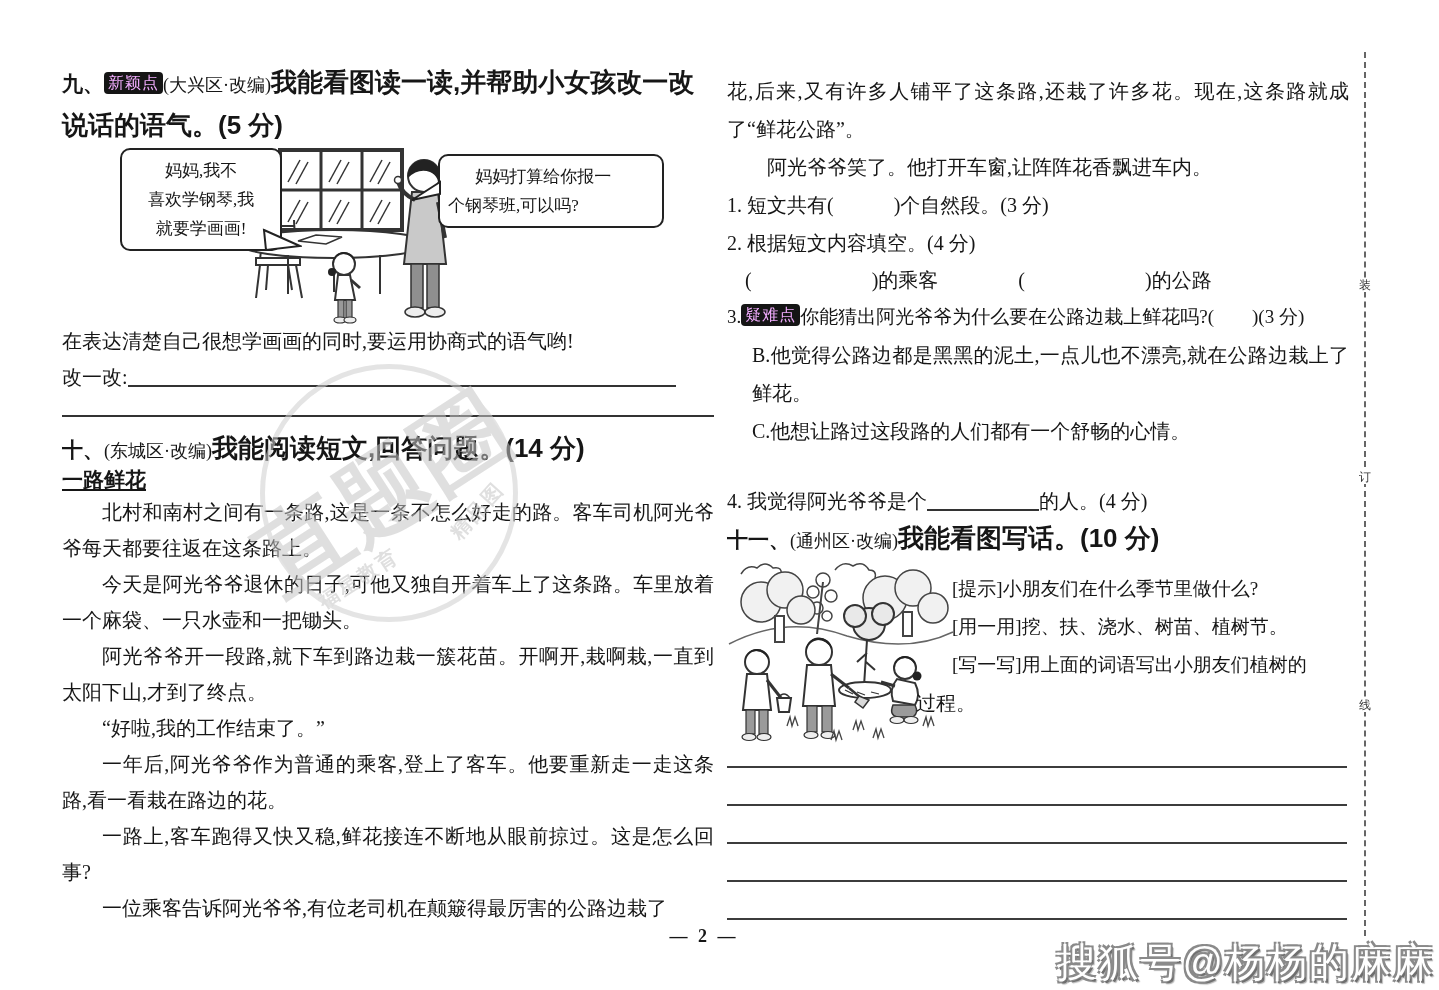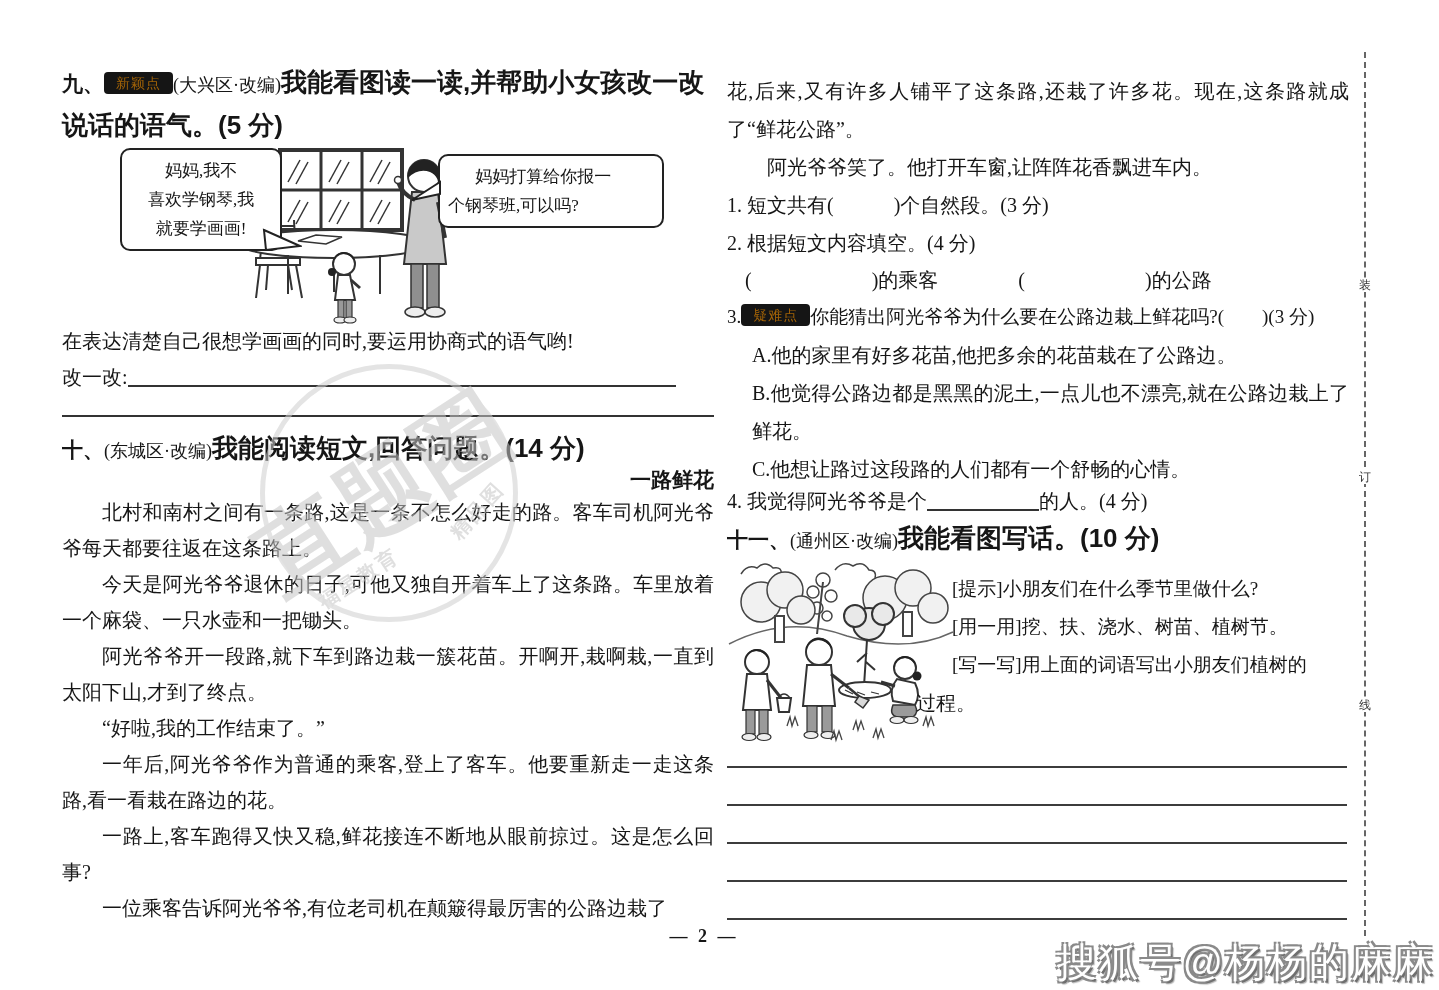--- a/index.html
+++ b/index.html
@@ -4,22 +4,22 @@
 <style>
   html,body{margin:0;padding:0;background:#ffffff;}
   #paper{position:relative;width:1439px;height:990px;background:#fff;overflow:hidden;
          font-family:"Liberation Serif",serif;color:#161616;}
   .abs{position:absolute;}
   
   .qhead{font-size:20px;line-height:40px;}
   .qnum{font-weight:bold;font-size:21px;}
   .qsrc{font-size:18px;}
   .qtitle{font-weight:bold;font-family:"Liberation Sans",sans-serif;font-size:26px;}
-  .badge{display:inline-block;background:#151515;color:#a16207;font-size:14px;line-height:20px;
-         padding:1px 12px;border-radius:4px;font-family:"Liberation Sans",sans-serif;
+  .badge{display:inline-block;background:#151515;color:#f0abfc;font-size:16px;line-height:20px;
+         padding:1px 4px;border-radius:4px;font-family:"Liberation Sans",sans-serif;
          vertical-align:3px;letter-spacing:1px;}
   
   .para{margin:0;text-indent:2em;font-size:20px;line-height:36px;text-align:justify;}
   .para38{margin:0;text-indent:2em;font-size:20px;line-height:38px;text-align:justify;}
   .noindent{text-indent:0;}
   .row{position:absolute;font-size:20px;line-height:38px;white-space:nowrap;}
   .opt{font-size:20px;line-height:38px;text-align:justify;}
   
   .answer-line{border-bottom:2px solid #333;}
   .blank{display:inline-block;border-bottom:2px solid #333;height:22px;vertical-align:-3px;}
@@ -155,21 +155,21 @@
 
   <div class="row" style="top:358px;left:62px;">
     <span>改一改:</span><span class="blank" style="width:548px;"></span>
   </div>
   <div class="abs answer-line" style="top:415px;left:62px;width:652px;height:0;"></div>
 
   <div class="abs qhead" style="top:428px;left:62px;width:652px;">
     <span class="qnum">十、</span><span class="qsrc">(东城区·改编)</span><span class="qtitle">我能阅读短文,回答问题。</span><span class="qtitle">(14 分)</span>
   </div>
 
-  <div class="abs qtitle" style="top:466px;left:62px;width:652px;text-align:right;font-size:21px;">一路鲜花</div>
+  <div class="abs qtitle" style="top:466px;left:62px;width:652px;text-align:left;font-size:21px;text-decoration:underline;">一路鲜花</div>
 
   <div class="abs" style="top:494px;left:62px;width:652px;">
     <p class="para">北村和南村之间有一条路,这是一条不怎么好走的路。客车司机阿光爷爷每天都要往返在这条路上。</p>
     <p class="para">今天是阿光爷爷退休的日子,可他又独自开着车上了这条路。车里放着一个麻袋、一只水壶和一把锄头。</p>
     <p class="para">阿光爷爷开一段路,就下车到路边栽一簇花苗。开啊开,栽啊栽,一直到太阳下山,才到了终点。</p>
     <p class="para">“好啦,我的工作结束了。”</p>
     <p class="para">一年后,阿光爷爷作为普通的乘客,登上了客车。他要重新走一走这条路,看一看栽在路边的花。</p>
     <p class="para">一路上,客车跑得又快又稳,鲜花接连不断地从眼前掠过。这是怎么回事?</p>
     <p class="para">一位乘客告诉阿光爷爷,有位老司机在颠簸得最厉害的公路边栽了</p>
   </div>
@@ -187,21 +187,20 @@
 
   <div class="row" style="top:186px;left:727px;">1. 短文共有(　　　)个自然段。(3 分)</div>
   <div class="row" style="top:224px;left:727px;">2. 根据短文内容填空。(4 分)</div>
   <div class="row" style="top:261px;left:745px;">(　　　　　　)的乘客　　　　(　　　　　　)的公路</div>
 
   <div class="row" style="top:298px;left:727px;font-size:19px;">
     <span>3.</span><span class="badge">疑难点</span><span>你能猜出阿光爷爷为什么要在公路边栽上鲜花吗?(　　)(3 分)</span>
   </div>
 
   <div class="abs" style="top:336px;left:752px;width:597px;">
-    <p class="opt" style="margin:0;">A.他的家里有好多花苗,他把多余的花苗栽在了公路边。</p>
     <p class="opt" style="margin:0;">B.他觉得公路边都是黑黑的泥土,一点儿也不漂亮,就在公路边栽上了鲜花。</p>
     <p class="opt" style="margin:0;">C.他想让路过这段路的人们都有一个舒畅的心情。</p>
   </div>
 
   <div class="row" style="top:482px;left:727px;">
     <span>4. 我觉得阿光爷爷是个</span><span class="blank" style="width:112px;"></span><span>的人。(4 分)</span>
   </div>
 
   <div class="abs qhead" style="top:518px;left:727px;width:622px;">
     <span class="qnum">十一、</span><span class="qsrc">(通州区·改编)</span><span class="qtitle">我能看图写话。</span><span class="qtitle">(10 分)</span>

